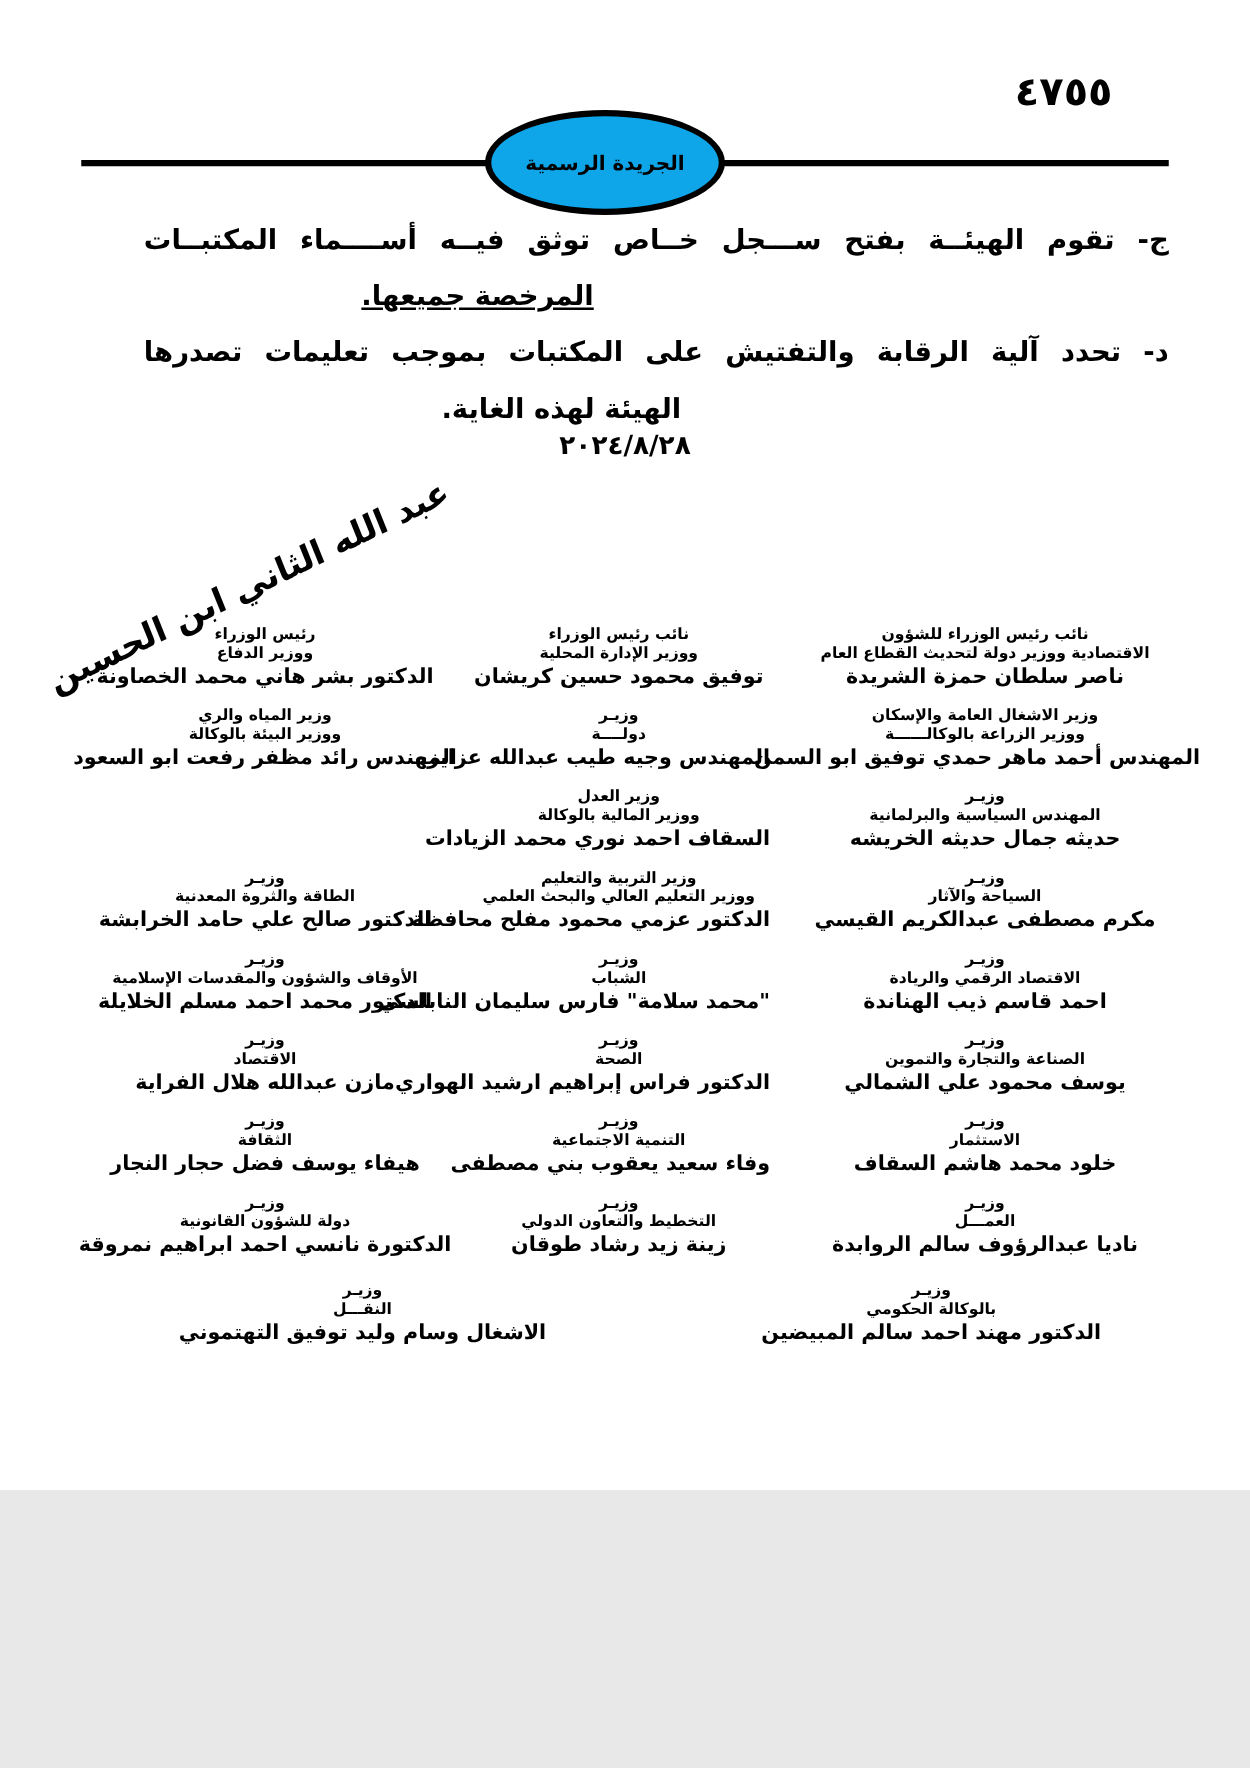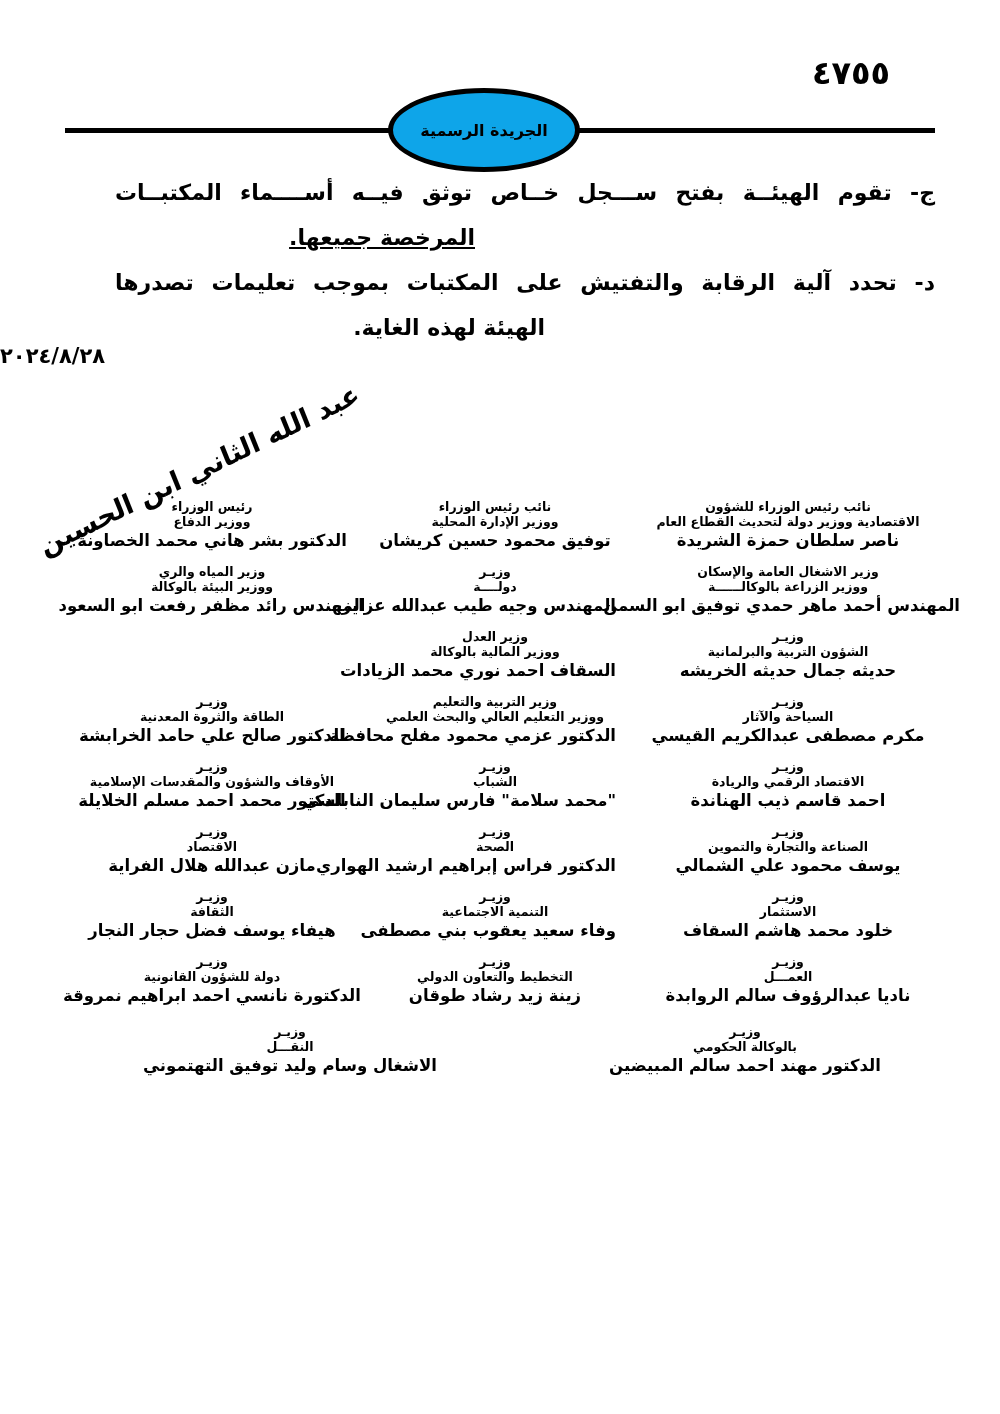--- a/index.html
+++ b/index.html
@@ -1,36 +1,36 @@
 <!DOCTYPE html>
 <html lang="ar"><head>
 <meta charset="utf-8">
 <style>
   html,body { margin:0; padding:0; background:#e8e8e8; }
   .page {
-    position:relative; width:1000px; height:1414px; margin:0 auto;
+    position:relative; width:1000px; height:1192px; margin:0 auto;
     background:#ffffff; color:#000;
     font-family:"DejaVu Sans", sans-serif;
     overflow:hidden;
   }
   
   .page-number { position:absolute; top:54px; right:110px; font-size:32px; font-weight:bold; direction:rtl; letter-spacing:2px; }
   .rule { position:absolute; top:128px; left:65px; width:870px; height:5px; background:#000; }
   .badge {
     position:absolute; top:88px; left:388px; width:192px; height:84px; box-sizing:border-box;
     background:#0ea5e9; border:5px solid #000; border-radius:50%;
     display:flex; align-items:center; justify-content:center; z-index:2;
   }
   .badge-label { font-size:16px; font-weight:bold; direction:rtl; }
   
   .clauses { position:absolute; top:170px; right:65px; width:820px; direction:rtl; font-size:22px; font-weight:bold; line-height:45px; }
   .jline { text-align:justify; text-align-last:justify; white-space:normal; }
   .c2 { text-align:right; margin-right:460px; white-space:nowrap;text-decoration:underline; }
   .d2 { text-align:right; margin-right:390px; white-space:nowrap; }
-  .doc-date { position:absolute; top:344px; left:0; width:1000px; text-align:left; direction:rtl; font-size:21px; font-weight:bold; letter-spacing:1px; }
+  .doc-date { position:absolute; top:344px; left:0; width:1000px; text-align:center; direction:rtl; font-size:21px; font-weight:bold; letter-spacing:1px; }
   
   .signature {
     position:absolute; top:438px; left:92px; width:280px;
     transform:rotate(-26deg) skewX(-4deg);
     font-size:27px; font-weight:bold; direction:rtl; text-align:center; white-space:nowrap;
   }
   
   .ministers { position:absolute; top:499px; left:50px; width:910px; direction:rtl; }
   .mrow { display:grid; grid-template-columns:344px 242px 324px; height:65px; align-content:start; }
   .mcell { text-align:center; overflow:visible; }
@@ -95,21 +95,21 @@
       <div class="mcell">
         <div class="mt">وزير المياه والري</div>
         <div class="mt">ووزير البيئة بالوكالة</div>
         <div class="mn">المهندس رائد مظفر رفعت ابو السعود</div>
       </div>
     </div>
 
     <div class="mrow">
       <div class="mcell">
         <div class="mt">وزيـر</div>
-        <div class="mt">الشؤون التربية والبرلمانية</div>
+        <div class="mt">المهندس السياسية والبرلمانية</div>
         <div class="mn">حديثه جمال حديثه الخريشه</div>
       </div>
       <div class="mcell">
         <div class="mt">وزير العدل</div>
         <div class="mt">ووزير المالية بالوكالة</div>
         <div class="mn">السقاف احمد نوري محمد الزيادات</div>
       </div>
     </div>
 
     <div class="mrow">

